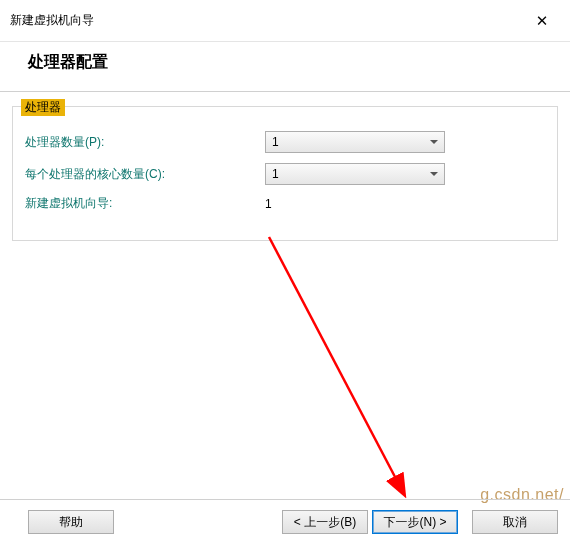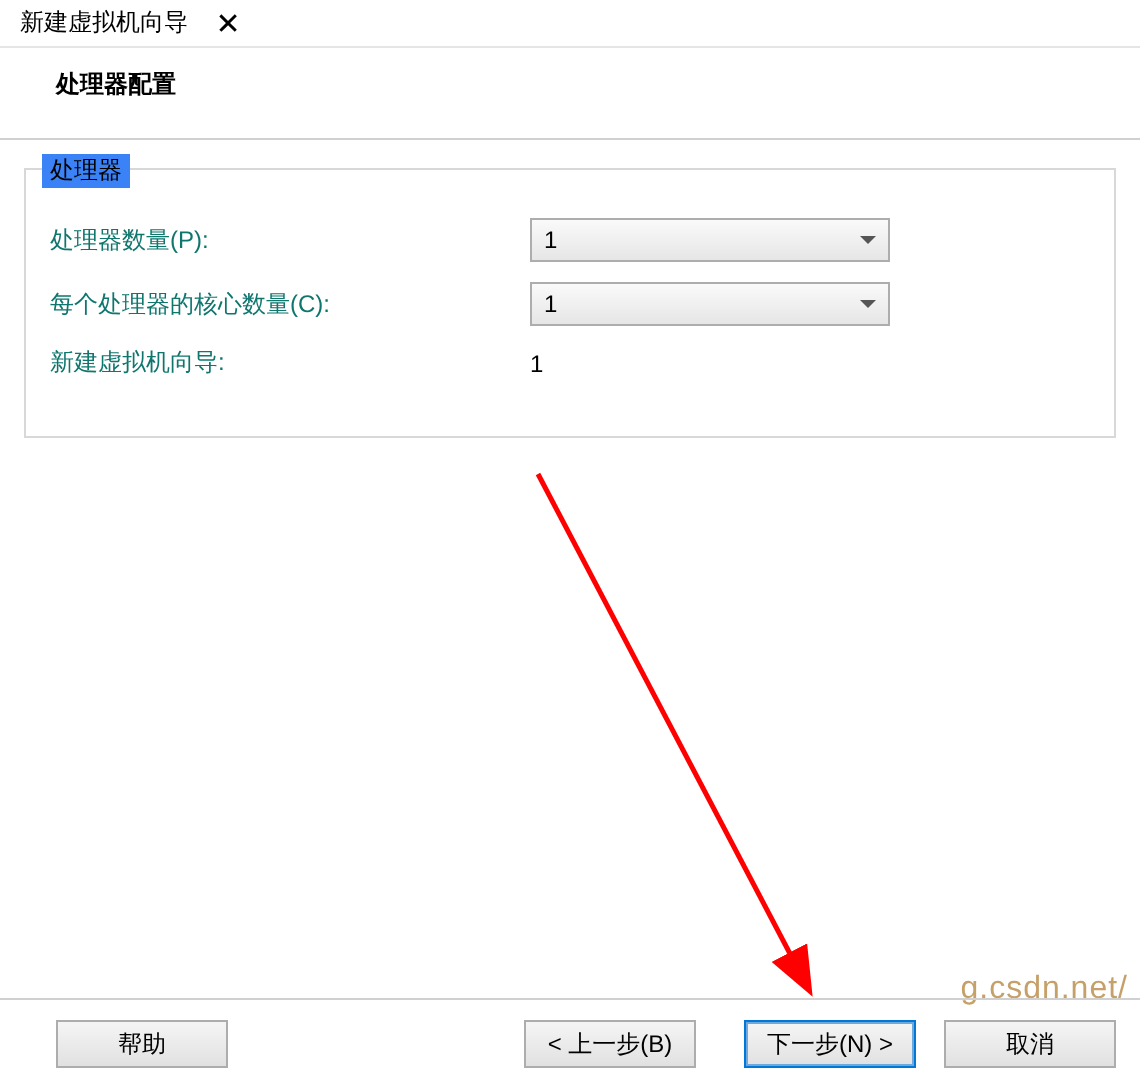--- a/index.html
+++ b/index.html
@@ -10,23 +10,24 @@
     body {
       font-family: "Microsoft YaHei", "SimSun", Tahoma, sans-serif;
       font-size: 12px;
       background: #fff;
       width: 570px;
       height: 546px;
       overflow: hidden;
       position: relative;
     }
     .titlebar {
-      height: 24px;
-      display: flex;
-      align-items: center;
+      height: 42px;
+      display: flex;
+      align-items: center;
+      justify-content: space-between;
       padding: 0 8px 0 10px;
       border-bottom: 1px solid #e5e5e5;
     }
     .titlebar-title {
       font-size: 12px;
       color: #000;
     }
     .close-btn {
       width: 40px;
       height: 28px;
@@ -36,21 +37,21 @@
       font-size: 15px;
       color: #000;
       cursor: pointer;
       font-family: Arial, sans-serif;
     }
     .header-section {
       padding: 10px 20px 14px 28px;
     }
     .header-title {
       font-weight: bold;
-      font-size: 12px;
+      font-size: 16px;
       color: #000;
       margin-bottom: 4px;
     }
     .header-subtitle {
       font-size: 12px;
       color: #000;
       padding-left: 28px;
     }
     .divider-top {
       border-top: 1px solid #d0d0d0;
@@ -60,21 +61,21 @@
     }
     .groupbox {
       border: 1px solid #d8d8d8;
       padding: 14px 12px 18px 12px;
       position: relative;
     }
     .groupbox-legend {
       position: absolute;
       top: -8px;
       left: 8px;
-      background: #3b82f6;
+      background: #eab308;
       padding: 0 4px;
       font-size: 12px;
       color: #000;
     }
     .form-row {
       display: flex;
       align-items: center;
       margin: 10px 0;
     }
     .form-label {
@@ -132,21 +133,21 @@
     }
     .btn-default {
       border: 1px solid #0078d7;
       box-shadow: inset 0 0 0 1px #6fa8dc;
     }
     .footer-spacer {
       flex: 1;
     }
     .btn-group {
       display: flex;
-      gap: 24px;
+      gap: 4px;
     }
     .btn-cancel {
       margin-left: 14px;
     }
     .arrow-svg {
       position: absolute;
       top: 232px;
       left: 264px;
       pointer-events: none;
     }

